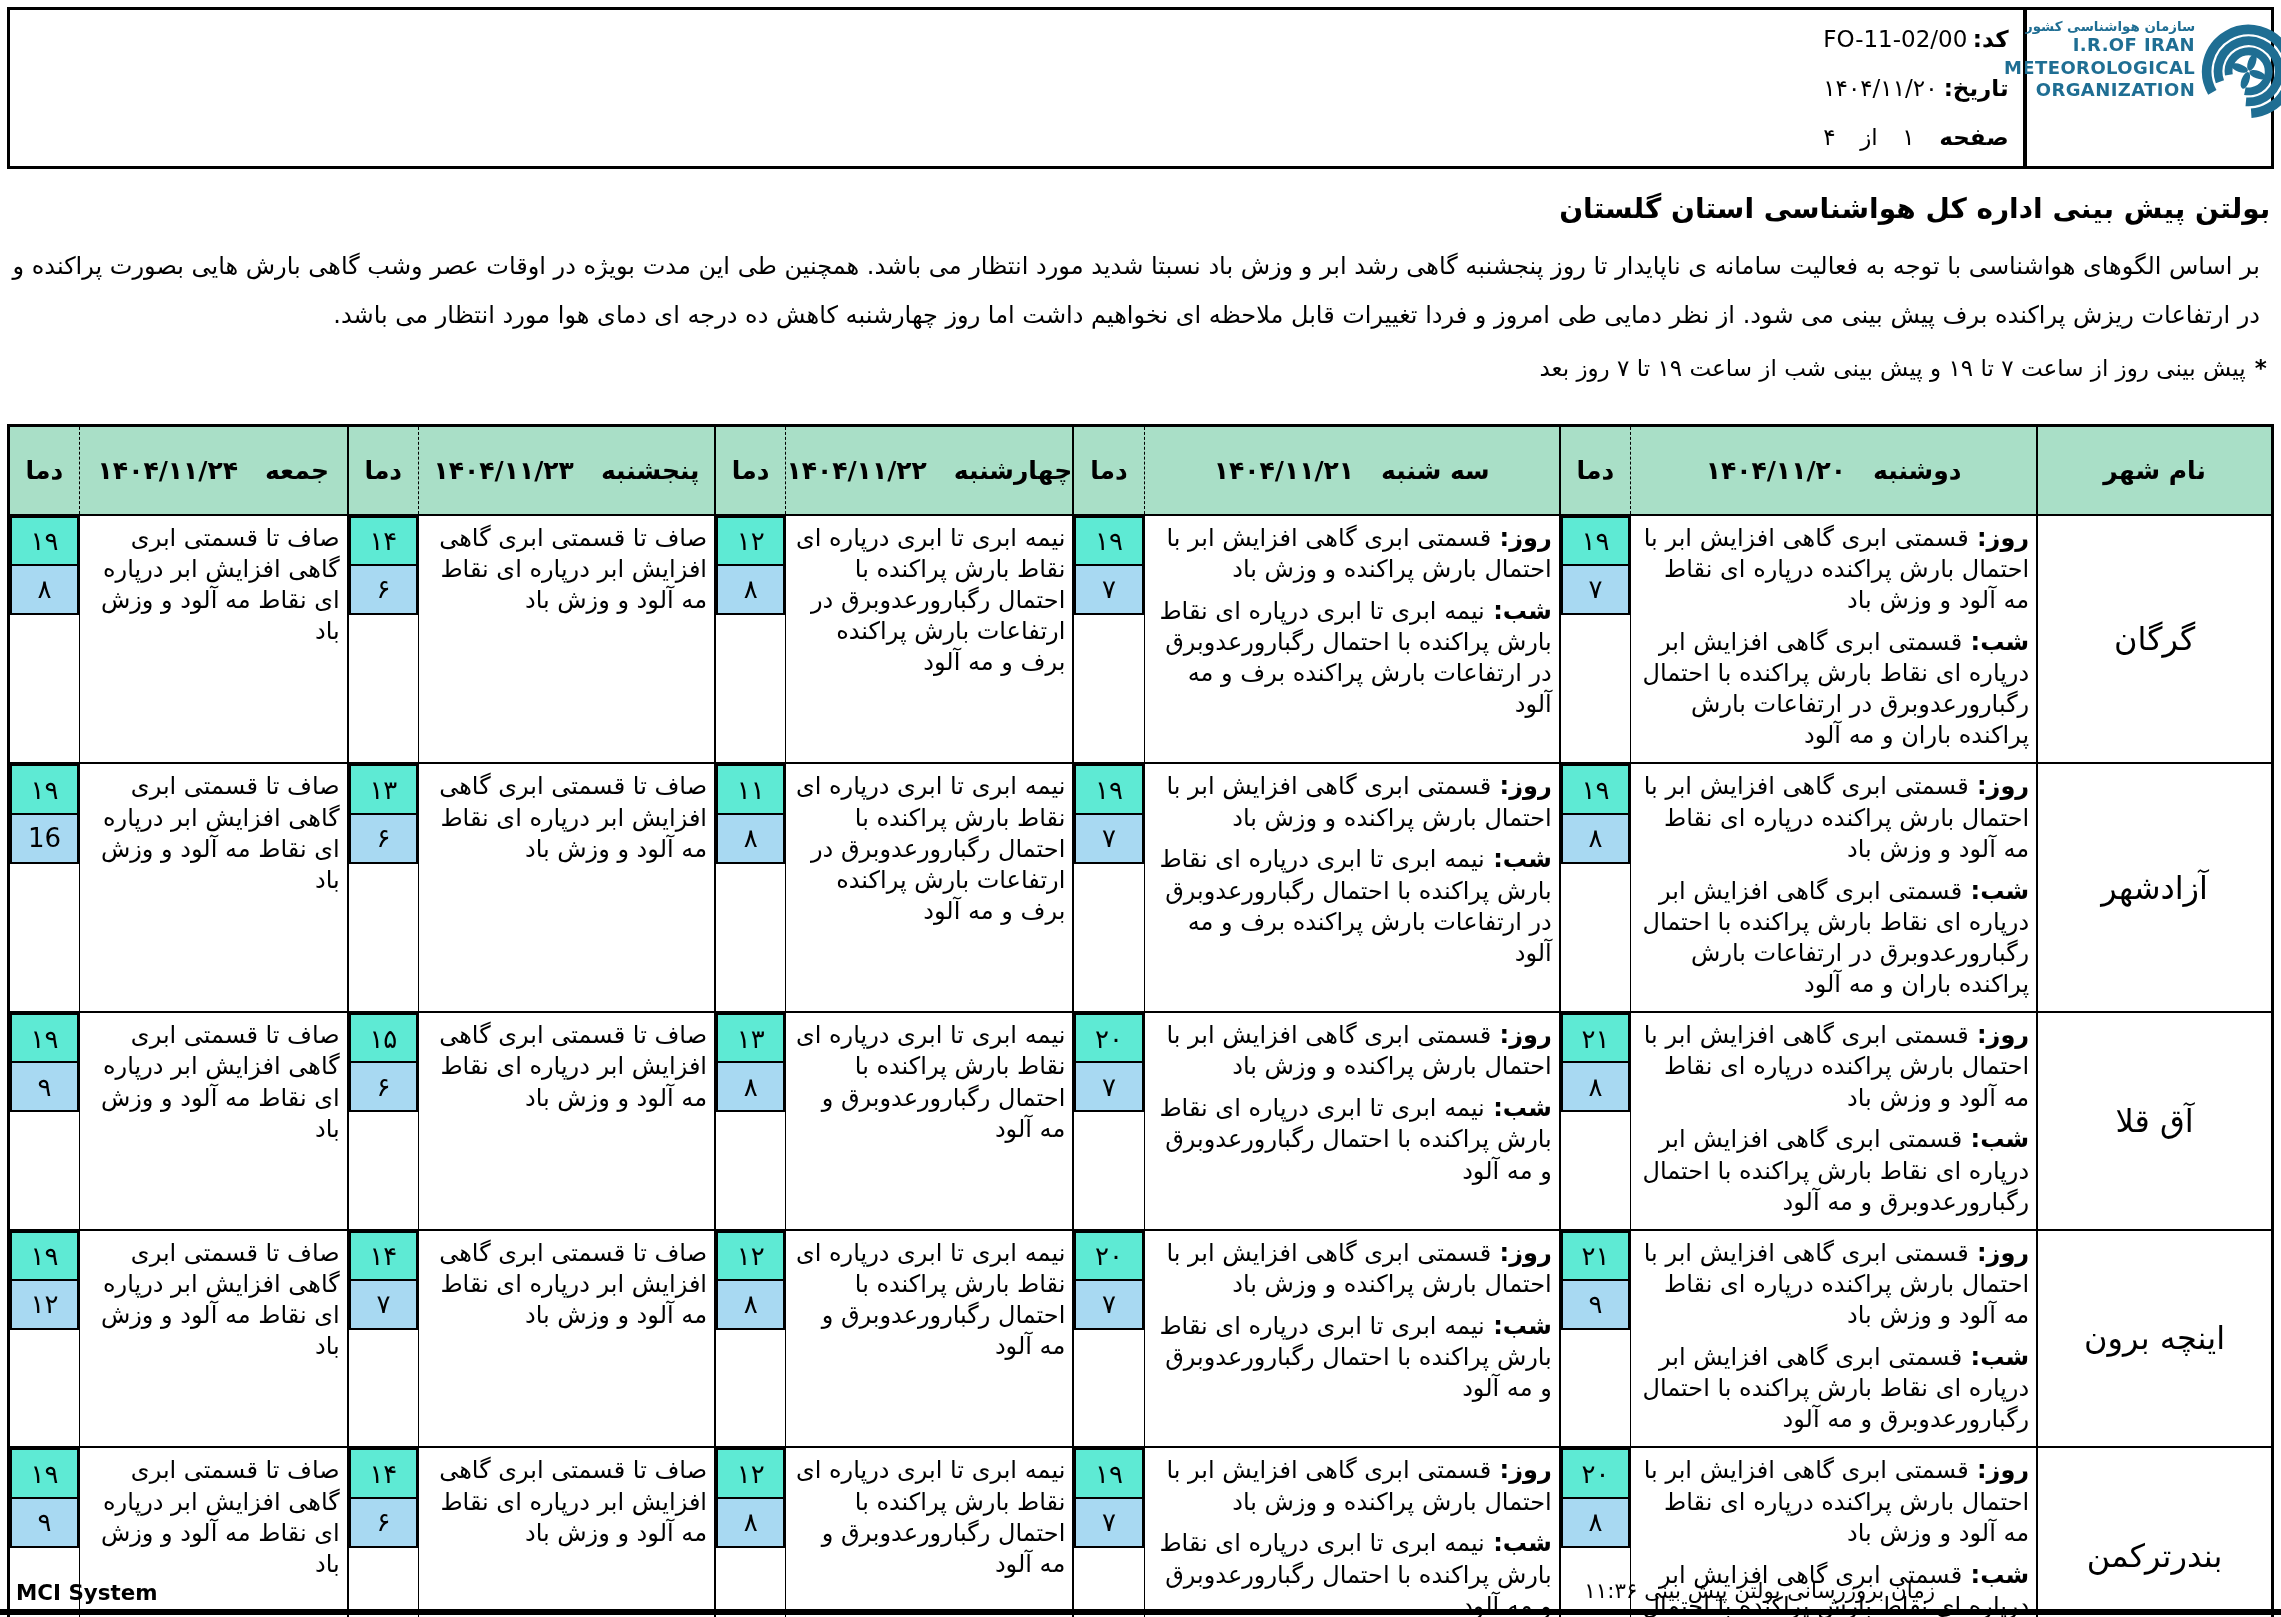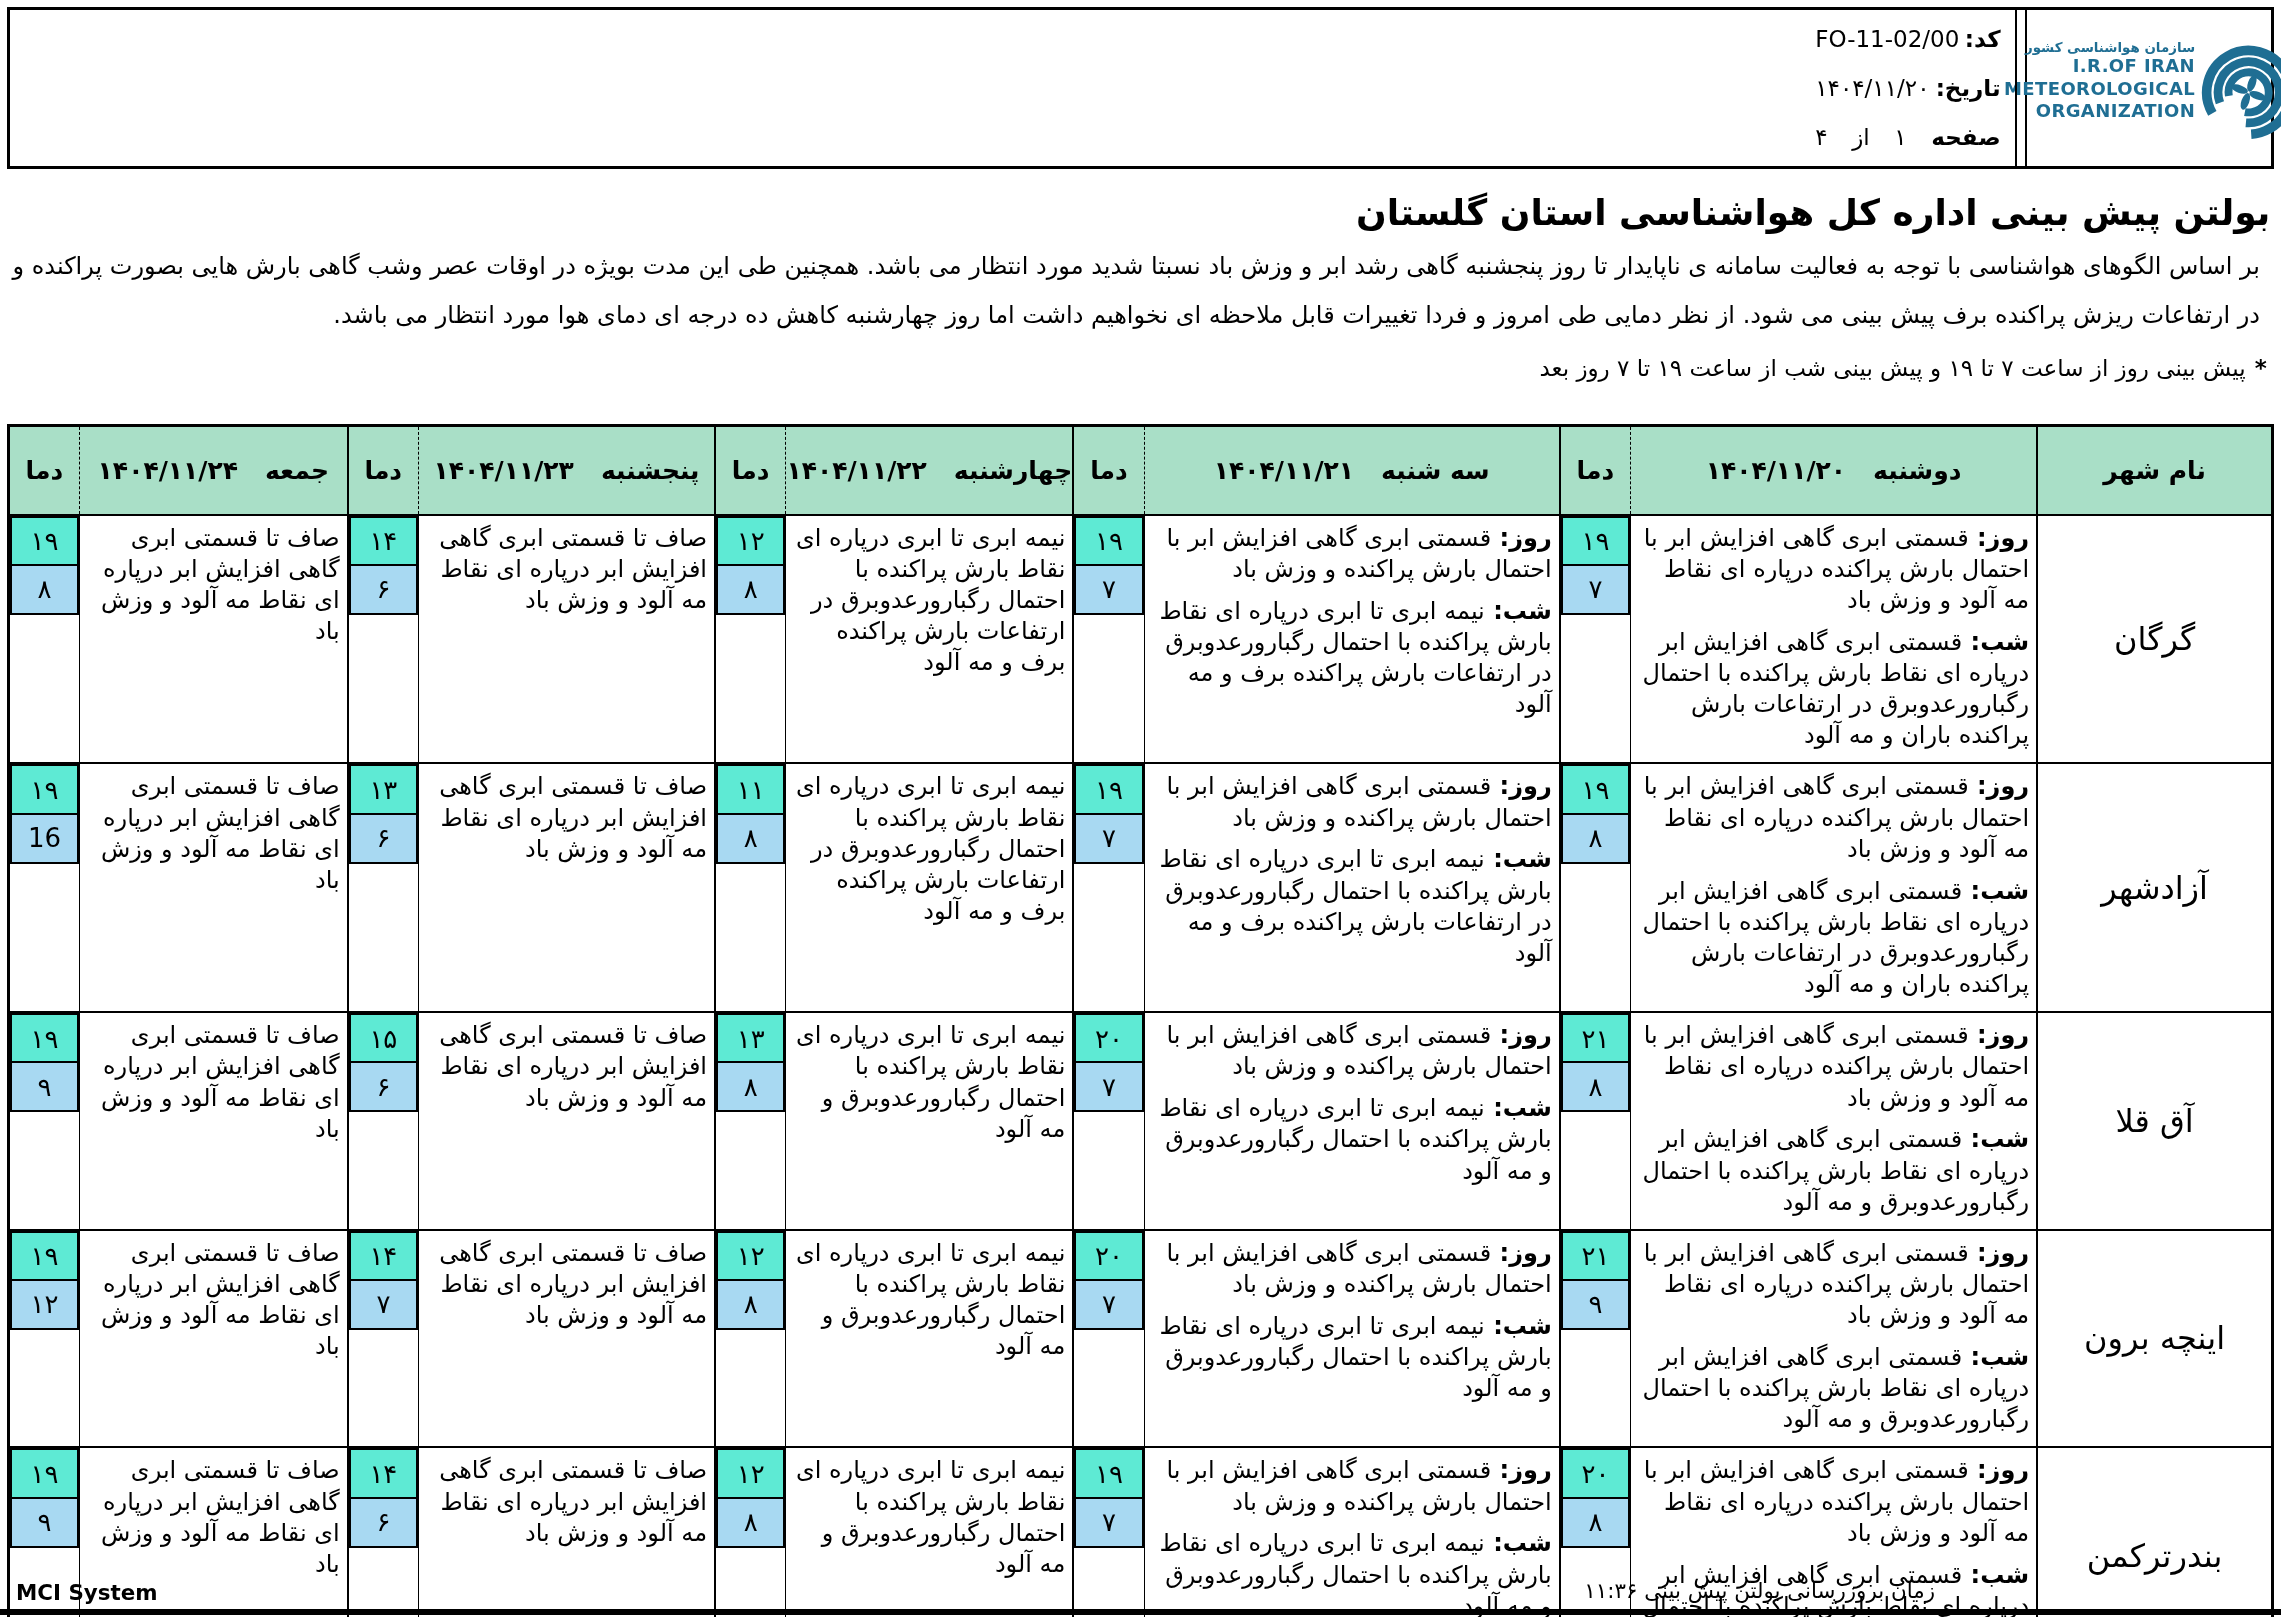--- a/index.html
+++ b/index.html
@@ -3,38 +3,38 @@
 <meta charset="utf-8">
 <style>
   html,body{margin:0;padding:0;background:#fff;}
   .page{position:relative;width:2281px;height:1617px;background:#fff;color:#000;
         direction:rtl;font-family:"DejaVu Sans",sans-serif;overflow:hidden;}
 
   
   .doc-header{position:absolute;top:7.1px;left:7.1px;right:7.1px;height:162px;
               border:3.6px solid #000;box-sizing:border-box;display:flex;}
   .logo-box{width:246px;border-inline-end:2.7px solid #000;box-sizing:border-box;
-            display:flex;align-items:center;justify-content:center;margin-left:8px;}
+            display:flex;align-items:flex-start;justify-content:center;}
   .logo-inner{display:flex;direction:ltr;align-items:flex-start;gap:2.7px;}
   .logo-text{text-align:right;color:#1f6e93;margin-top:9px;}
   .logo-fa{font-size:13.4px;font-weight:bold;white-space:nowrap;}
   .logo-en{font-size:18px;font-weight:bold;letter-spacing:0.4px;line-height:1.25;white-space:nowrap;}
   .logo-svg{width:96px;height:114px;flex:0 0 auto;}
   .title-box{flex:1;display:flex;align-items:center;justify-content:center;}
   .main-title{font-size:39px;font-weight:bold;}
   .info-box{width:216px;border-inline-start:2.7px solid #000;box-sizing:border-box;
             padding:16px 14.3px;display:flex;flex-direction:column;justify-content:space-between;
             font-size:23px;}
   .info-row{display:flex;justify-content:space-between;align-items:baseline;}
   .info-label{font-weight:bold;}
   .ltrval{direction:ltr;unicode-bidi:embed;}
 
   
   .section-title{position:absolute;top:192px;right:10.7px;left:10.7px;
-                 text-align:right;font-size:36px;font-weight:bold;}
+                 text-align:right;font-size:28px;font-weight:bold;}
   .summary{position:absolute;top:242px;right:21px;left:12.5px;
            font-size:24px;line-height:2.05;text-align:justify;}
   .note{position:absolute;top:355px;right:14.3px;font-size:23px;display:flex;gap:9px;}
   .note .star{font-weight:bold;}
 
   
   .twrap{position:absolute;top:424px;left:7.1px;right:7.1px;}
   table.ftable{width:100%;table-layout:fixed;border-collapse:collapse;border:3.6px solid #000;}
   th,td{padding:0;}
   thead tr{height:89px;background:#a9dfc7;}

